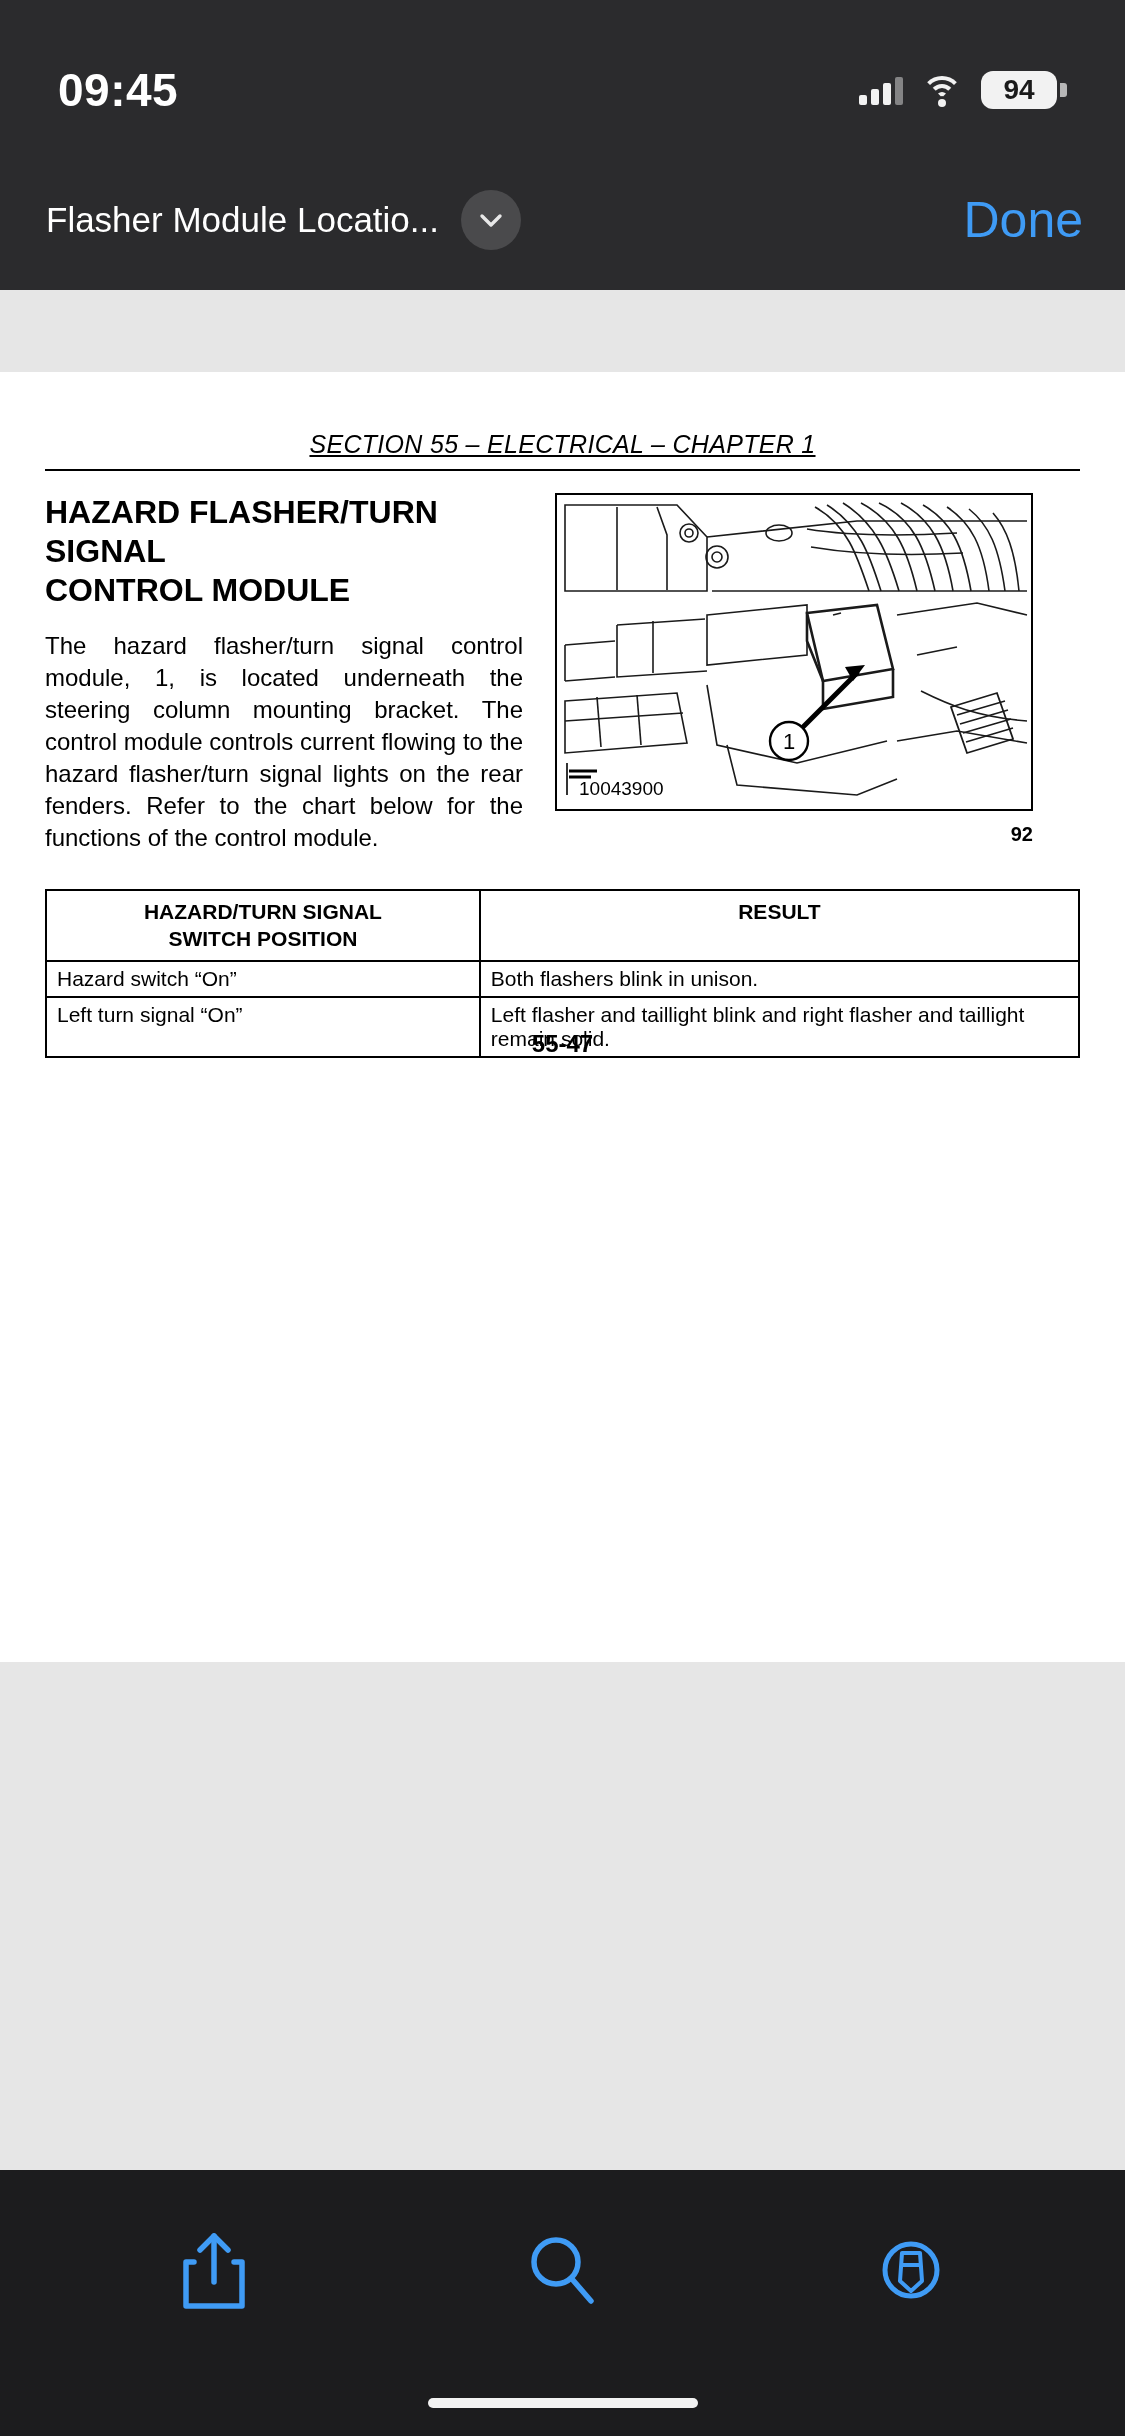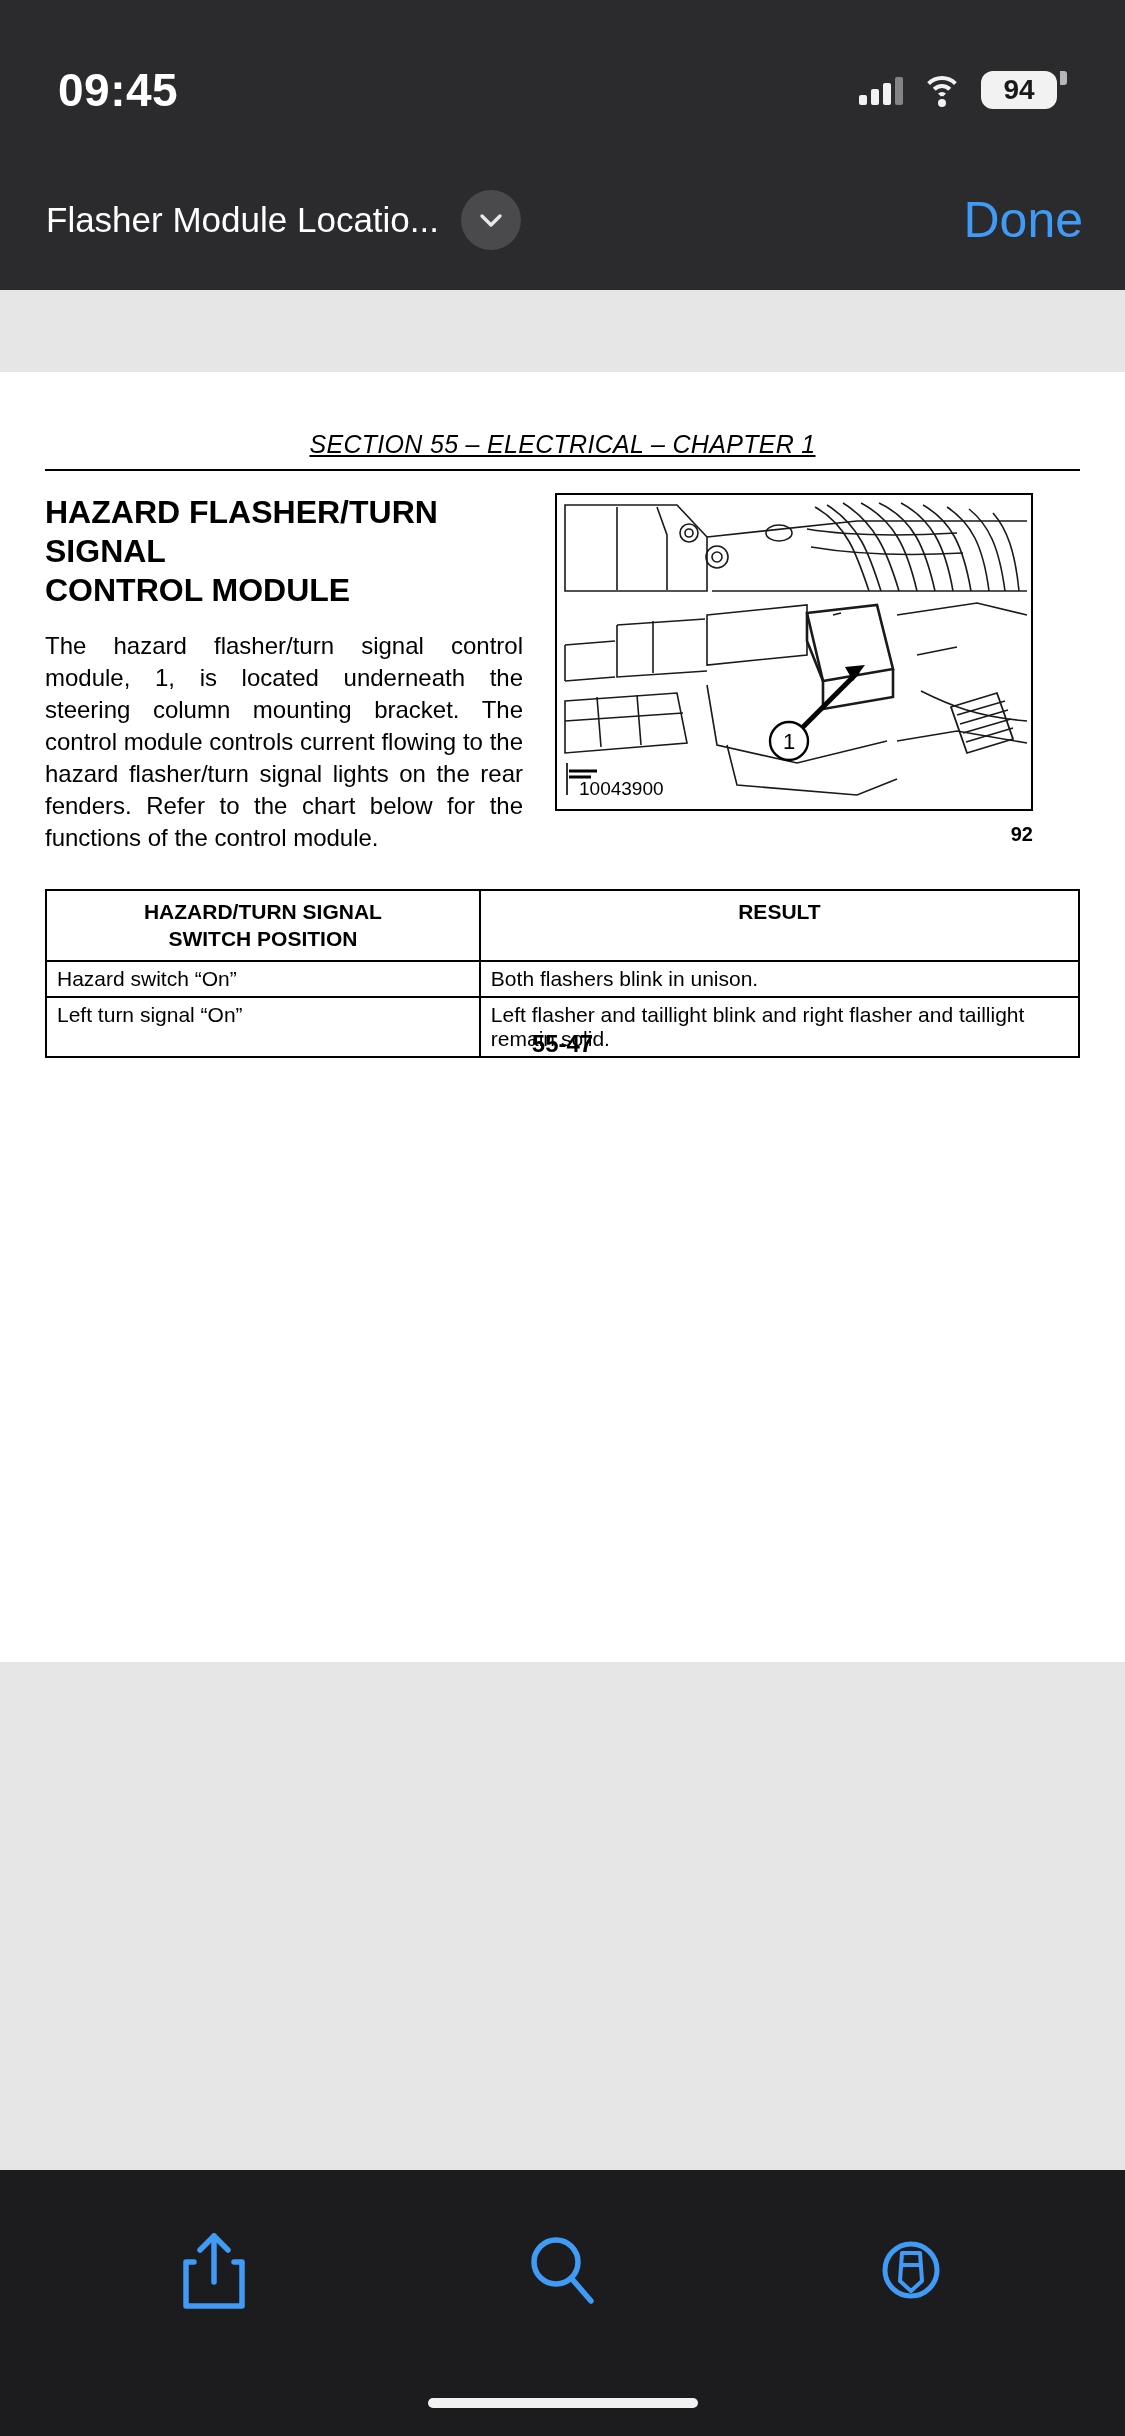--- a/index.html
+++ b/index.html
@@ -69,21 +69,21 @@
   .wifi span.b { width: 26px; height: 26px; top: 10px; }
   .wifi span.c { width: 11px; height: 11px; top: 18px; }
   .wifi .dot {
     position: absolute; left: 50%; bottom: -1px;
     transform: translateX(-50%);
     width: 8px; height: 8px; border-radius: 50%;
     background: #f2f2f2; border: none;
   }
 
   .battery {
-    display: flex; align-items: flex-start;
+    display: flex; align-items: center;
   }
   .battery-body {
     width: 76px; height: 38px;
     border-radius: 12px;
     background: #f2f2f2;
     color: #1a1a1a;
     font-size: 28px;
     font-weight: 600;
     display: flex;
     align-items: center;

